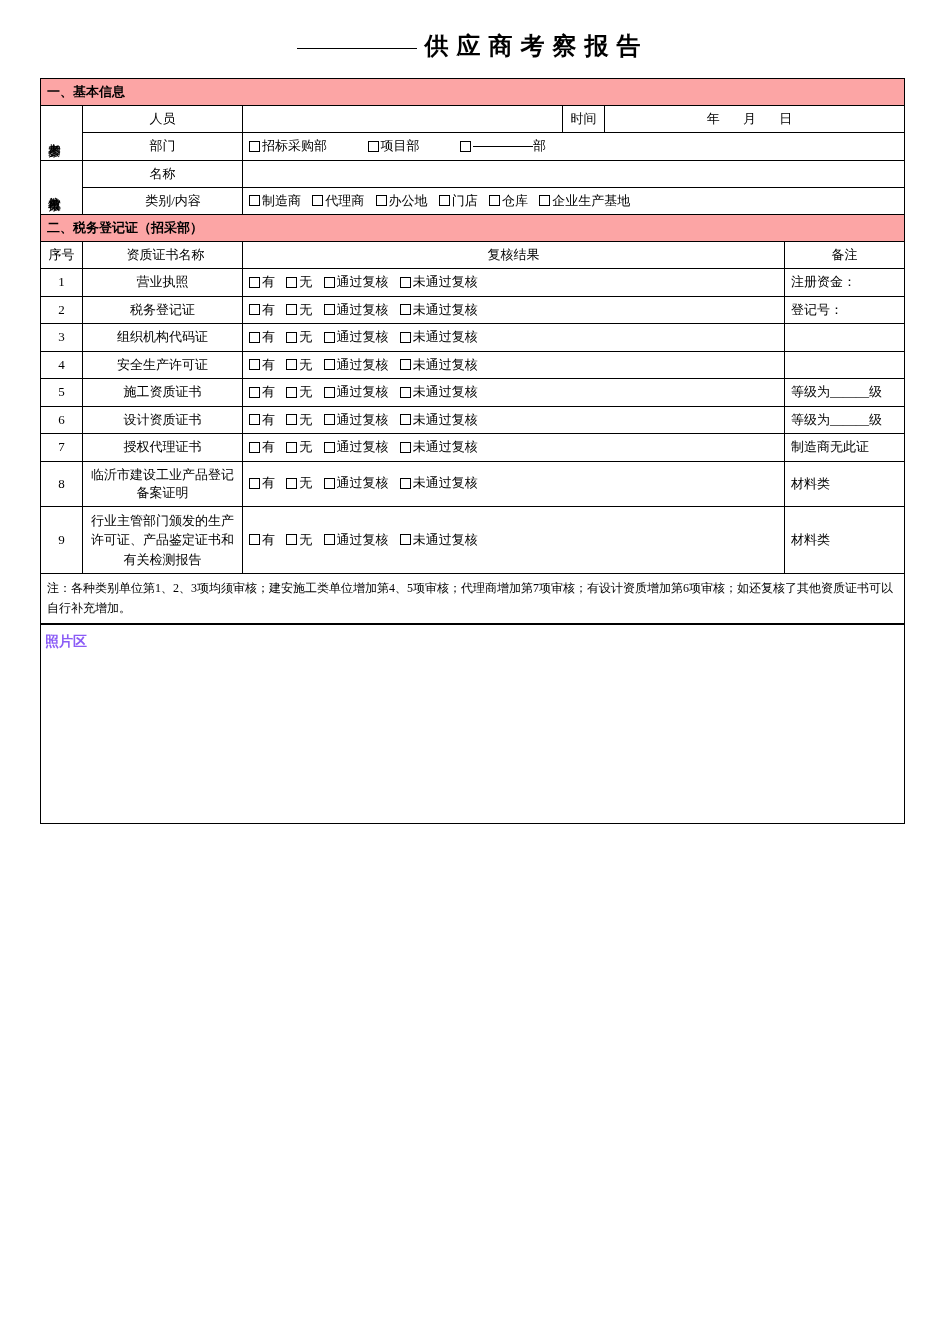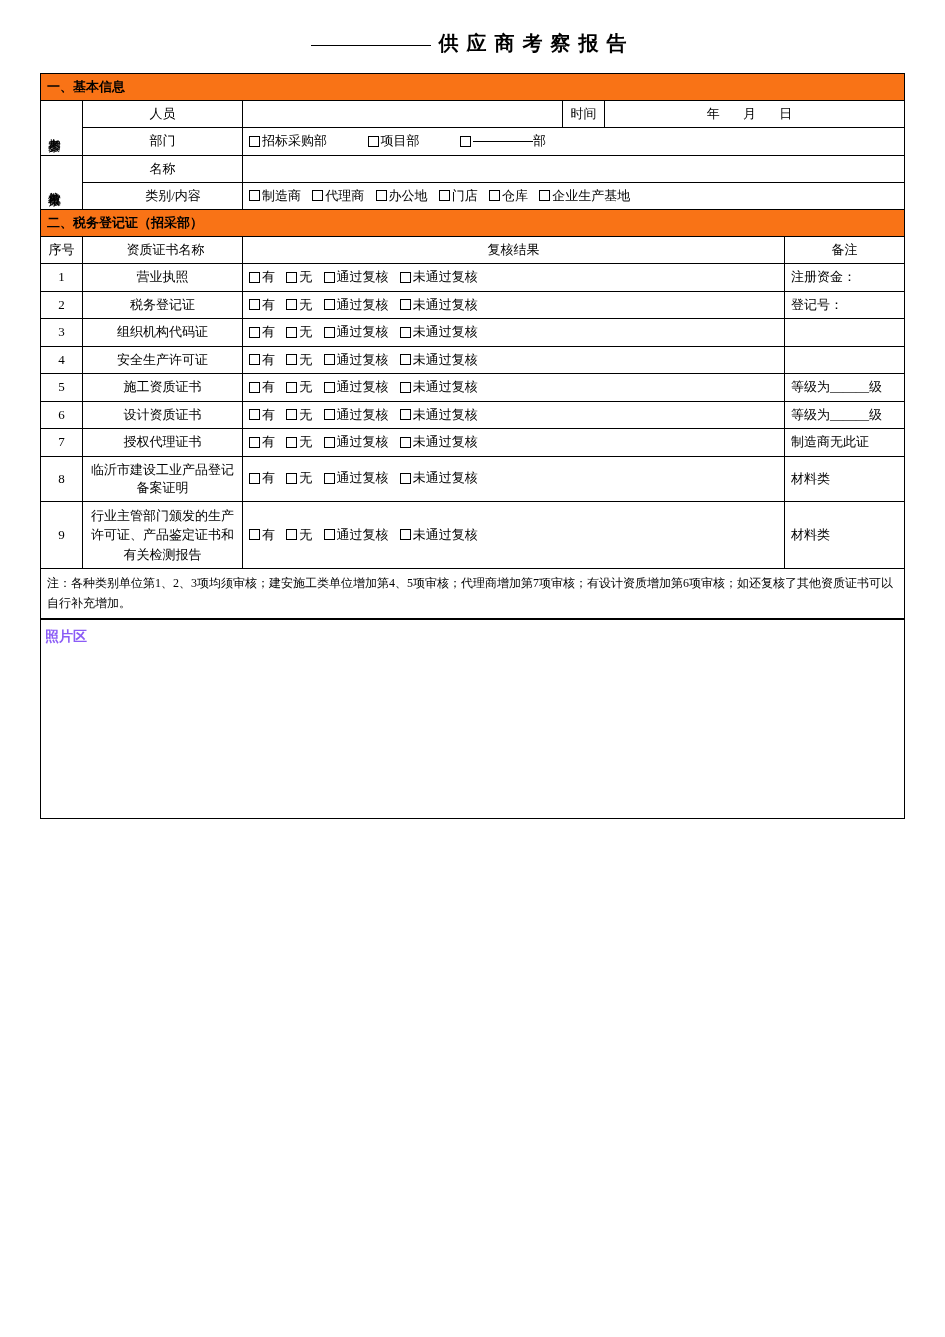--- a/index.html
+++ b/index.html
@@ -5,21 +5,21 @@
     * { margin: 0; padding: 0; box-sizing: border-box; }
     body {
       background: #fff;
       font-family: "SimSun", "宋体", serif;
       font-size: 13px;
       color: #000;
       padding: 30px 40px;
     }
     .page-title {
       text-align: center;
-      font-size: 20px;
+      font-size: 24px;
       letter-spacing: 8px;
       margin-bottom: 16px;
       font-weight: bold;
       position: relative;
     }
     .page-title::before {
       content: '';
       display: inline-block;
       width: 120px;
       border-bottom: 1px solid #000;
@@ -30,21 +30,21 @@
       width: 100%;
       border-collapse: collapse;
       border: 1px solid #000;
     }
     .main-table td, .main-table th {
       border: 1px solid #000;
       padding: 4px 6px;
       vertical-align: middle;
     }
     .section-header {
-      background-color: #f97316;
+      background-color: #fca5a5;
       font-weight: bold;
       font-size: 13px;
       padding: 4px 6px;
     }
     .row-label {
       writing-mode: vertical-rl;
       text-orientation: mixed;
       text-align: center;
       font-size: 13px;
       white-space: nowrap;

